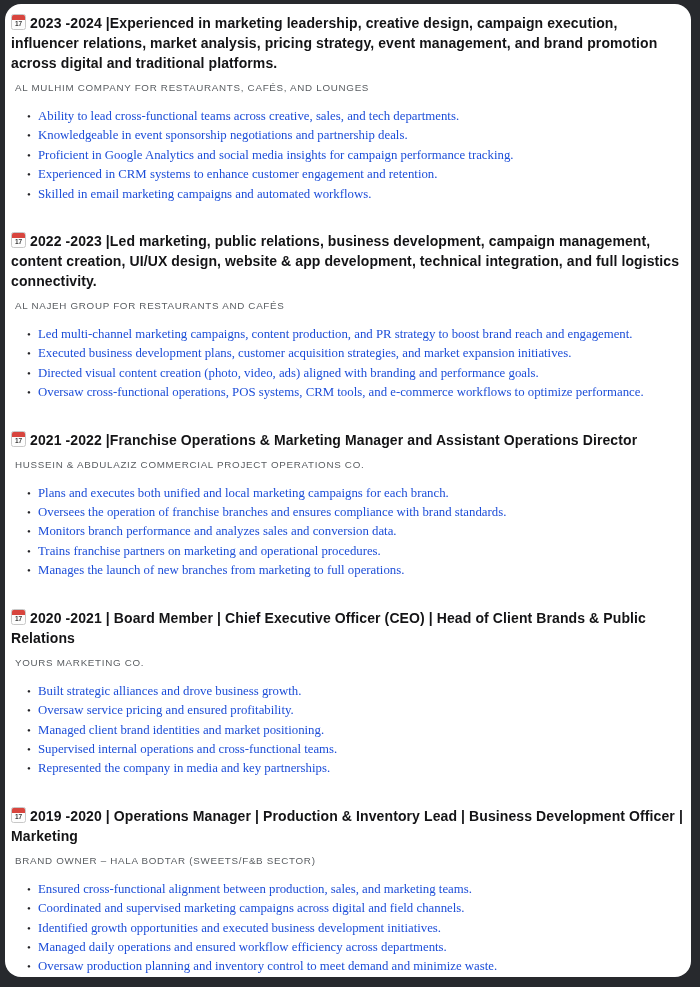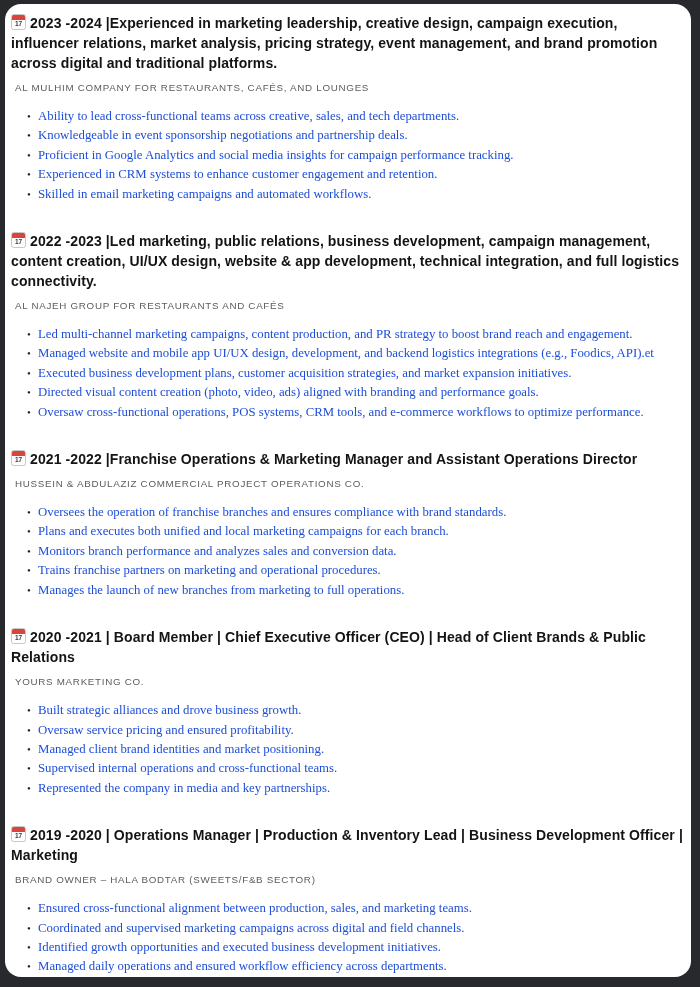--- a/index.html
+++ b/index.html
@@ -113,33 +113,32 @@
       <li>Experienced in CRM systems to enhance customer engagement and retention.</li>
       <li>Skilled in email marketing campaigns and automated workflows.</li>
     </ul>
   </section>
 
   <section class="job">
     <h2 class="heading"><span class="cal-icon"><span class="cal-top"></span><span class="cal-day">17</span></span><span>2022 -2023 |Led marketing, public relations, business development, campaign management, content creation, UI/UX design, website &amp; app development, technical integration, and full logistics connectivity.</span></h2>
     <div class="company">AL NAJEH GROUP FOR RESTAURANTS AND CAFÉS</div>
     <ul class="bullets">
       <li>Led multi-channel marketing campaigns, content production, and PR strategy to boost brand reach and engagement.</li>
-      <li>Managed website and mobile app UI/UX design, development, and backend logistics integrations (e.g., Foodics, API).et</li>
       <li>Executed business development plans, customer acquisition strategies, and market expansion initiatives.</li>
       <li>Directed visual content creation (photo, video, ads) aligned with branding and performance goals.</li>
       <li>Oversaw cross-functional operations, POS systems, CRM tools, and e-commerce workflows to optimize performance.</li>
     </ul>
   </section>
 
   <section class="job">
     <h2 class="heading"><span class="cal-icon"><span class="cal-top"></span><span class="cal-day">17</span></span><span>2021 -2022 |Franchise Operations &amp; Marketing Manager and Assistant Operations Director</span></h2>
     <div class="company">HUSSEIN &amp; ABDULAZIZ COMMERCIAL PROJECT OPERATIONS CO.</div>
     <ul class="bullets">
+      <li>Plans and executes both unified and local marketing campaigns for each branch.</li>
       <li>Oversees the operation of franchise branches and ensures compliance with brand standards.</li>
-      <li>Plans and executes both unified and local marketing campaigns for each branch.</li>
       <li>Monitors branch performance and analyzes sales and conversion data.</li>
       <li>Trains franchise partners on marketing and operational procedures.</li>
       <li>Manages the launch of new branches from marketing to full operations.</li>
     </ul>
   </section>
 
   <section class="job">
     <h2 class="heading"><span class="cal-icon"><span class="cal-top"></span><span class="cal-day">17</span></span><span>2020 -2021 | Board Member | Chief Executive Officer (CEO) | Head of Client Brands &amp; Public Relations</span></h2>
     <div class="company">YOURS MARKETING CO.</div>
     <ul class="bullets">

